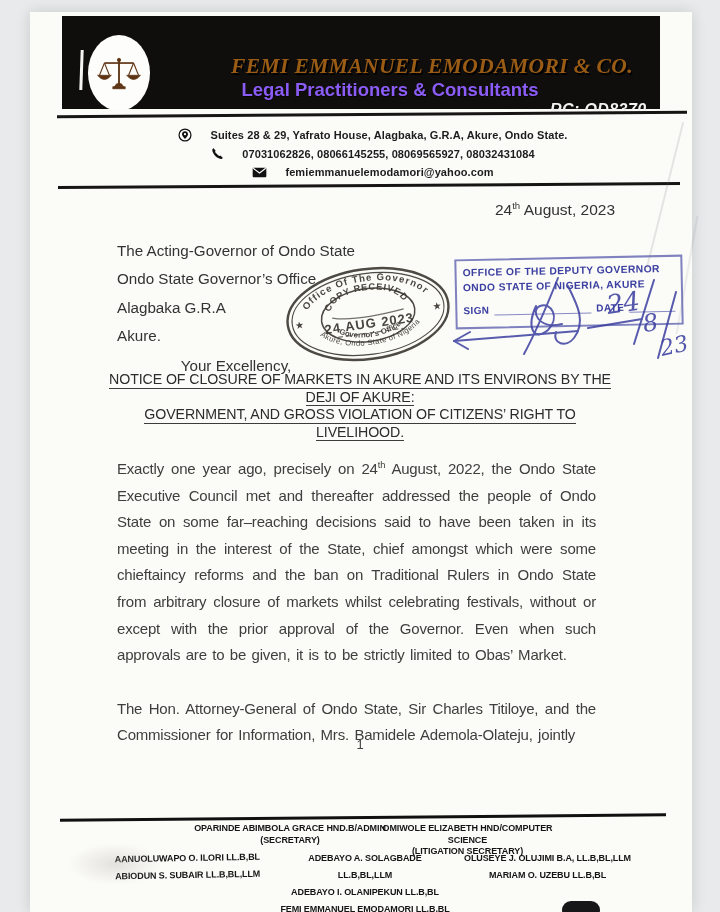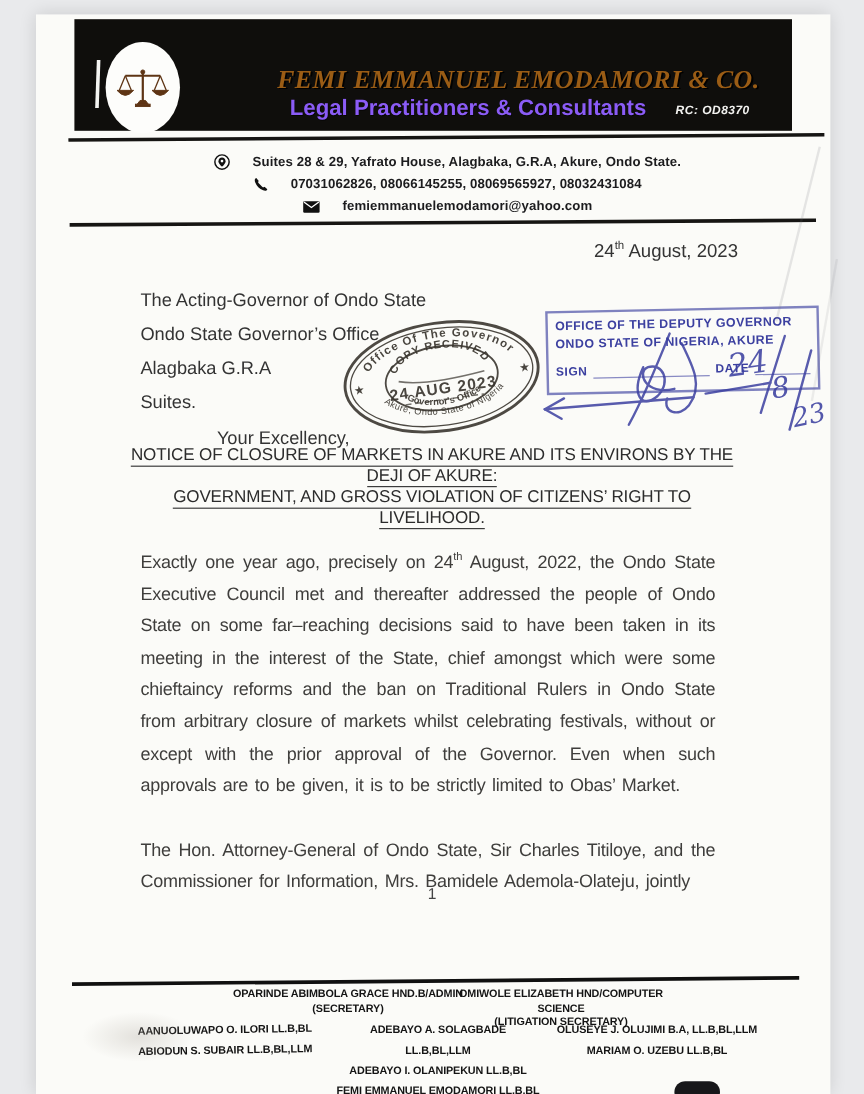--- a/index.html
+++ b/index.html
@@ -14,22 +14,22 @@
   .logo-oval{position:absolute;left:26px;top:19px;width:62px;height:76px;border-radius:50%;
              background:#fdfdfb;display:flex;align-items:center;justify-content:center;}
   .scales{width:46px;height:38px;}
   .firm-name{position:absolute;left:148px;top:38px;width:444px;text-align:center;
              font-family:"Liberation Serif",serif;font-style:italic;font-weight:bold;
              font-size:21.5px;letter-spacing:.4px;color:#9a5c15;
              text-shadow:1.5px 1.5px 0 rgba(0,0,0,.95);white-space:nowrap;}
   .tagline{position:absolute;left:168px;top:63px;width:320px;text-align:center;
            font-weight:bold;font-size:18.5px;color:#8b5cf6;white-space:nowrap;
            text-shadow:.5px .5px 0 rgba(0,0,0,.6);}
-  .rc{position:absolute;left:488px;top:71px;font-style:italic;font-weight:bold;
-      font-size:10px;color:#f2f2f0;letter-spacing:.4px;margin-left:13px;}
+  .rc{position:absolute;left:488px;top:85px;font-style:italic;font-weight:bold;
+      font-size:16px;color:#f2f2f0;letter-spacing:.4px;}
   .rule{background:#161513;}
   .rule1{left:57px;top:113px;width:630px;height:3px;transform:rotate(-.4deg);}
   .rule2{left:58px;top:184px;width:622px;height:2.5px;transform:rotate(-.35deg);}
   
   .contact{left:90px;top:126px;width:566px;color:#1c1c1e;}
   .c-row{display:flex;align-items:center;justify-content:center;gap:18px;height:18.5px;
          font-weight:bold;font-size:11px;letter-spacing:.1px;}
   .c-row svg{flex:0 0 auto;}
   
   .date-line{left:470px;top:201px;width:170px;text-align:center;font-size:15.5px;color:#333;}
@@ -127,21 +127,21 @@
     </div>
   </div>
   <div class="abs rule rule2"></div>
 
   <div class="abs date-line"><span>24</span><sup>th</sup><span> August, 2023</span></div>
 
   <div class="abs recipient">
     <div>The Acting-Governor of Ondo State</div>
     <div>Ondo State Governor’s Office</div>
     <div>Alagbaka G.R.A</div>
-    <div>Suites.</div>
+    <div>Akure.</div>
     <div class="salutation">Your Excellency,</div>
   </div>
 
   <svg class="abs roundstamp" viewBox="0 0 170 96">
     <g fill="none" stroke="#3a362f" opacity="0.9">
       <ellipse cx="85" cy="48" rx="81" ry="45" stroke-width="2.4"></ellipse>
       <ellipse cx="85" cy="48" rx="76.5" ry="40.5" stroke-width="1.1"></ellipse>
       <ellipse cx="85" cy="49" rx="47" ry="26.5" stroke-width="1.5"></ellipse>
     </g>
     <defs>

